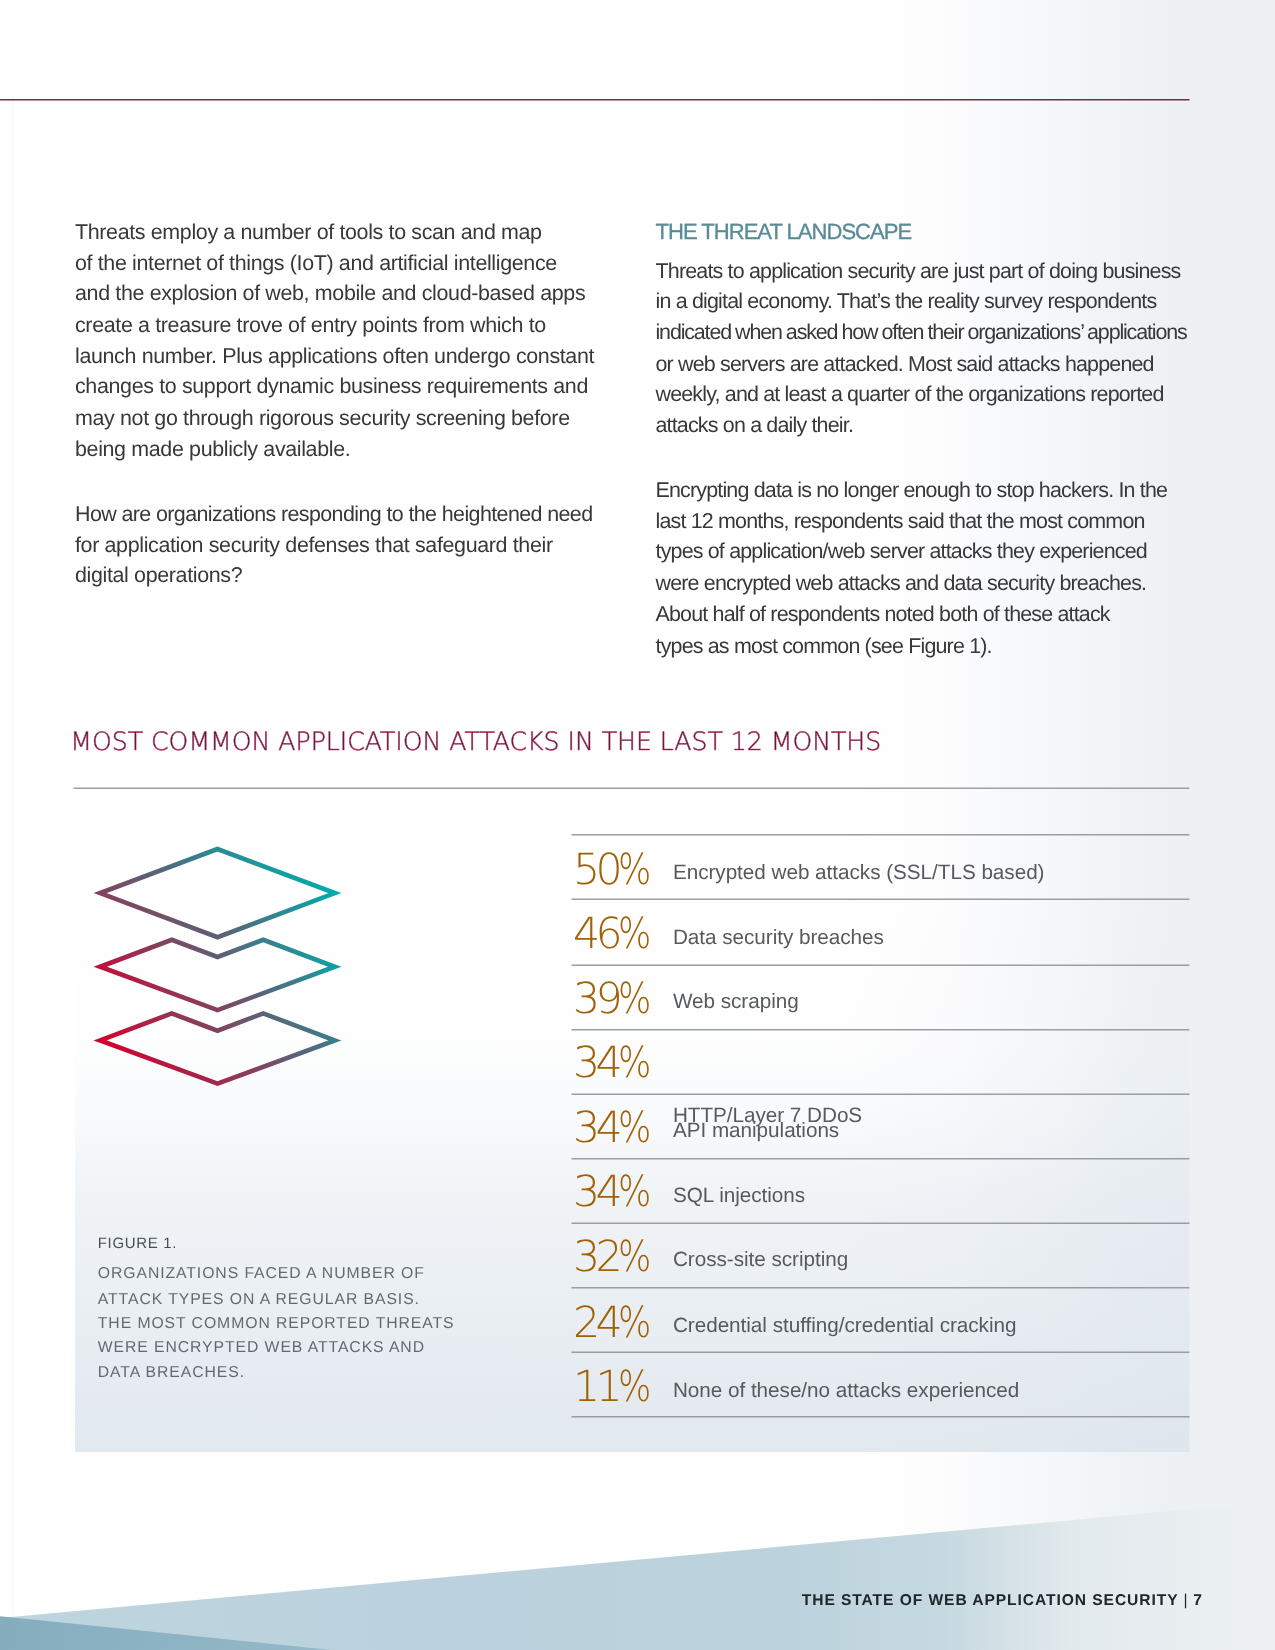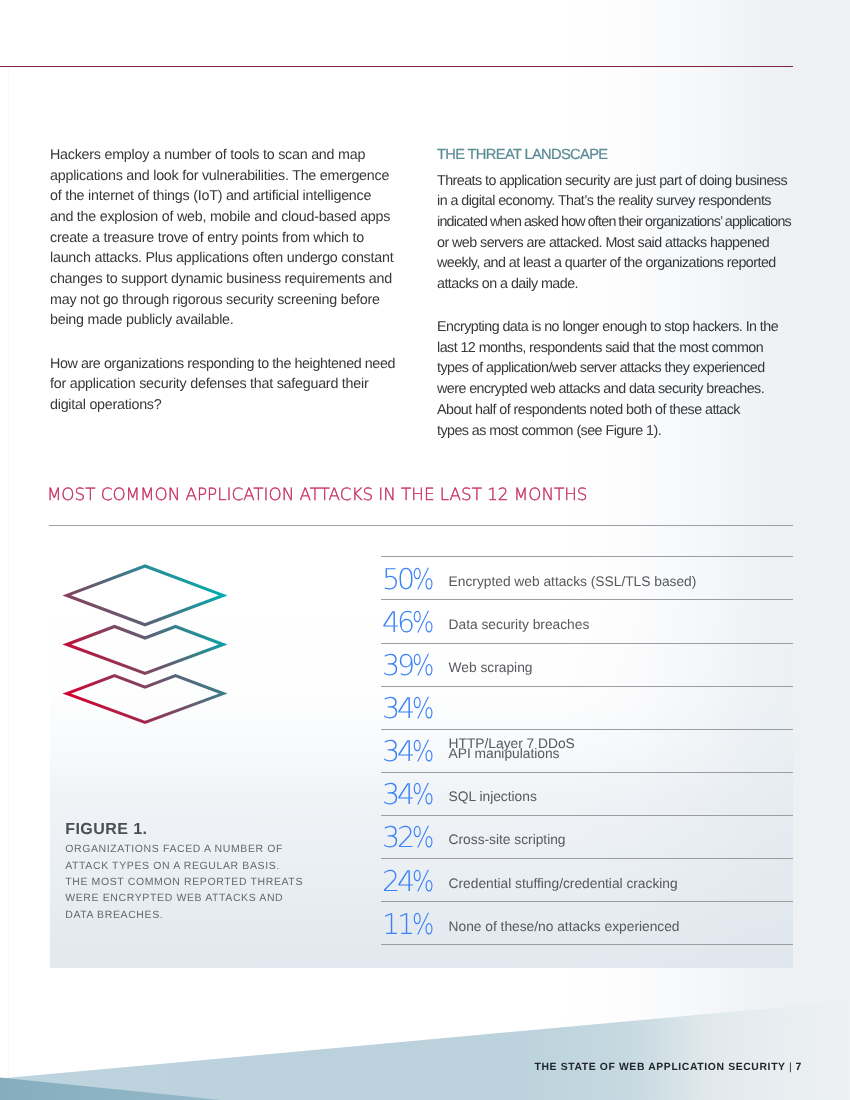--- a/index.html
+++ b/index.html
@@ -18,83 +18,82 @@
   
   .col{position:absolute;}
   .col-left{left:50px;top:144.9px;width:345px;}
   .col-right{left:437px;top:144.4px;width:354px;}
   .ln{display:block;height:20.7px;line-height:20.7px;font-size:14.3px;color:#37383a;
       white-space:nowrap;letter-spacing:-0.24px;}
   .col-right .ln{letter-spacing:-0.55px;}
   .sub-head{height:20.7px;line-height:22.4px;font-size:14.7px;letter-spacing:-0.66px;color:#5a8b96;white-space:nowrap;-webkit-text-stroke:0.22px #5a8b96;}
 
   
-  .mainhead{position:absolute;left:46.9px;top:484px;font-family:"DejaVu Sans",sans-serif;font-weight:200;font-size:16.8px;letter-spacing:-0.02px;color:#be185d;white-space:nowrap;line-height:20px;-webkit-text-stroke:0.4px #cb3c68;}
+  .mainhead{position:absolute;left:46.9px;top:484px;font-family:"DejaVu Sans",sans-serif;font-weight:200;font-size:16.8px;letter-spacing:-0.02px;color:#0f172a;white-space:nowrap;line-height:20px;-webkit-text-stroke:0.4px #cb3c68;}
   .rule{position:absolute;left:49px;top:525.1px;width:744px;height:1.15px;background:#9d9fa2;}
 
   .figpanel{position:absolute;left:50px;top:527px;width:743px;height:441px;
      background:linear-gradient(180deg,
        rgba(221,229,236,0) 0%,
        rgba(221,229,236,0) 17.7%,
        rgba(221,229,236,0.063) 39.2%,
        rgba(221,229,236,0.216) 50.6%,
        rgba(221,229,236,0.459) 61.9%,
        rgba(221,229,236,0.549) 72.1%,
        rgba(221,229,236,0.815) 93.7%,
        rgba(221,229,236,0.86) 98.9%,
        rgba(221,229,236,0.87) 100%);}
 
   .layers{position:absolute;left:0px;top:0px;}
 
   .figcap{position:absolute;left:65.2px;top:819px;width:250px;}
-  .figcap .t1{font-size:16px;font-weight:bold;letter-spacing:0.45px;color:#484f55;line-height:22.2px;white-space:nowrap;}
+  .figcap .t1{font-size:10px;font-weight:normal;letter-spacing:0.45px;color:#484f55;line-height:22.2px;white-space:nowrap;}
   .figcap .t2{font-size:10.5px;letter-spacing:0.62px;color:#63696f;line-height:16.35px;white-space:nowrap;}
   .rowrule{position:absolute;left:380.5px;width:412px;height:1.1px;background:#9c9da1;}
-  .pct{position:absolute;font-family:"DejaVu Sans",sans-serif;font-weight:200;font-size:28.5px;color:#3b82f6;letter-spacing:-3.2px;white-space:nowrap;}
+  .pct{position:absolute;font-family:"DejaVu Sans",sans-serif;font-weight:200;font-size:28.5px;color:#a16207;letter-spacing:-3.2px;white-space:nowrap;}
   .pctsign{display:inline-block;transform:scaleX(0.82);transform-origin:left center;letter-spacing:0px;margin-left:0.4px;}
   .lbl{position:absolute;font-size:13.8px;color:#57595d;letter-spacing:-0.02px;white-space:nowrap;}
 
   
   .tri-light{position:absolute;left:0;top:0;width:850px;height:1100px;}
   .ftr{position:absolute;left:534.5px;top:1062.2px;font-size:10.4px;font-weight:bold;letter-spacing:0.62px;color:#20262b;white-space:nowrap;}
   .ftr span.sep{margin:0 3.3px 0 3.3px;letter-spacing:0.62px;font-weight:normal;}
 </style>
 </head>
 <body>
 
 <div class="page">
   <div class="bg-wash"></div>
   <div class="bg-wash2"></div>
   <div class="edge-line"></div>
   <div class="topline"></div>
 
   <div class="col col-left" id="leftcol">
-      <div class="ln"><span>Hackers employ a number of tools to scan and map</span></div>
-      <div class="ln"><span>applications and look for vulnerabilities. The emergence</span></div>
+      <div class="ln"><span>Threats employ a number of tools to scan and map</span></div>
       <div class="ln"><span>of the internet of things (IoT) and artificial intelligence</span></div>
       <div class="ln"><span>and the explosion of web, mobile and cloud-based apps</span></div>
       <div class="ln"><span>create a treasure trove of entry points from which to</span></div>
-      <div class="ln"><span>launch attacks. Plus applications often undergo constant</span></div>
+      <div class="ln"><span>launch number. Plus applications often undergo constant</span></div>
       <div class="ln"><span>changes to support dynamic business requirements and</span></div>
       <div class="ln"><span>may not go through rigorous security screening before</span></div>
       <div class="ln"><span>being made publicly available.</span></div>
       <div style="height: 22.5px;"></div>
       <div class="ln" style="letter-spacing: -0.404px;"><span>How are organizations responding to the heightened need</span></div>
       <div class="ln"><span>for application security defenses that safeguard their</span></div>
       <div class="ln"><span>digital operations?</span></div>
     </div>
   <div class="col col-right" id="rightcol">
       <div class="sub-head">THE THREAT LANDSCAPE</div>
       <div style="height: 5.6px;"></div>
       <div class="ln"><span>Threats to application security are just part of doing business</span></div>
       <div class="ln"><span>in a digital economy. That’s the reality survey respondents</span></div>
       <div class="ln" style="letter-spacing: -0.77px; word-spacing: -0.446px;"><span>indicated when asked how often their organizations’ applications</span></div>
       <div class="ln"><span>or web servers are attacked. Most said attacks happened</span></div>
       <div class="ln"><span>weekly, and at least a quarter of the organizations reported</span></div>
-      <div class="ln"><span>attacks on a daily made.</span></div>
+      <div class="ln"><span>attacks on a daily their.</span></div>
       <div style="height: 22.3px;"></div>
       <div class="ln"><span>Encrypting data is no longer enough to stop hackers. In the</span></div>
       <div class="ln"><span>last 12 months, respondents said that the most common</span></div>
       <div class="ln"><span>types of application/web server attacks they experienced</span></div>
       <div class="ln"><span>were encrypted web attacks and data security breaches.</span></div>
       <div class="ln"><span>About half of respondents noted both of these attack</span></div>
       <div class="ln"><span>types as most common (see Figure 1).</span></div>
     </div>
 
   <div class="mainhead">MOST COMMON APPLICATION ATTACKS IN THE LAST 12 MONTHS</div>

